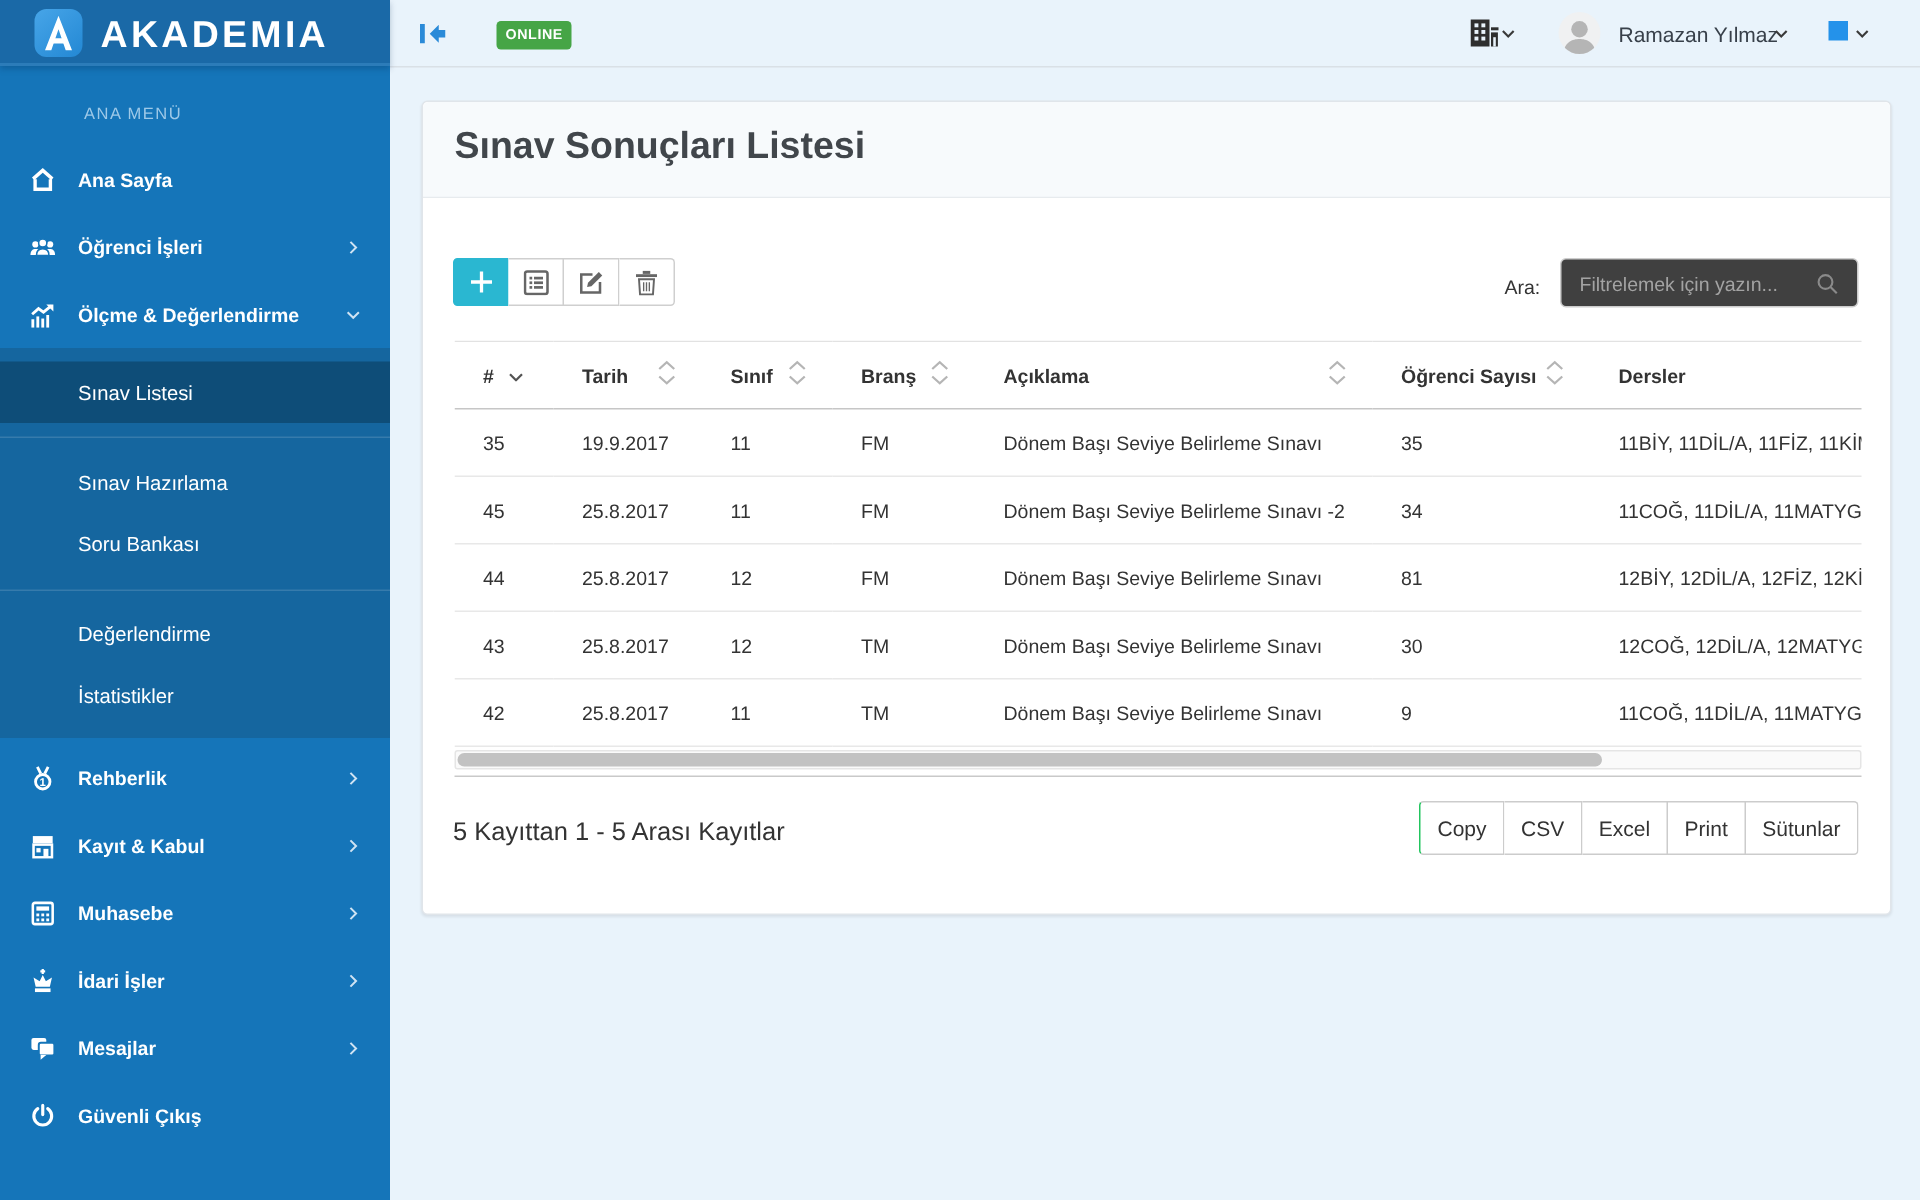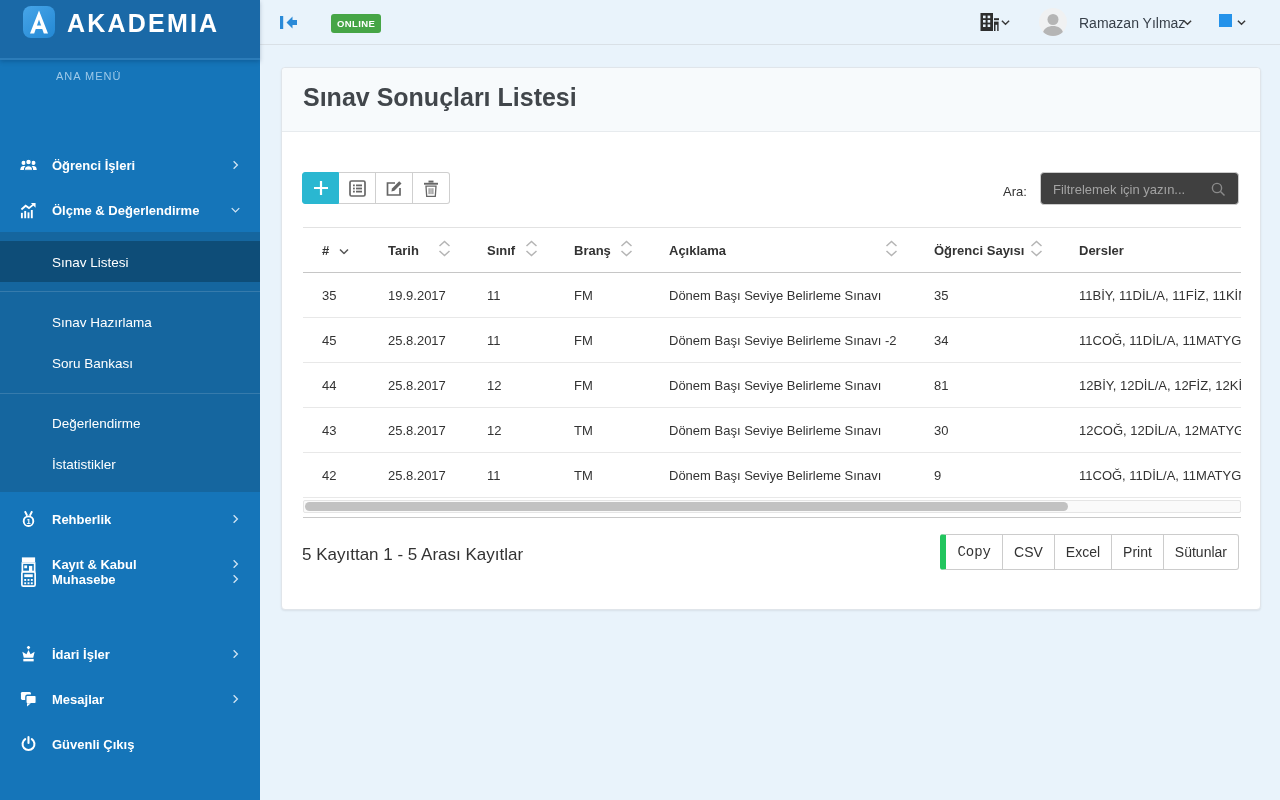--- a/index.html
+++ b/index.html
@@ -2,21 +2,21 @@
 <html lang="tr"><head>
 <meta charset="utf-8">
 <title>Akademia</title>
 <style>
 * { margin:0; padding:0; box-sizing:border-box; }
 html,body { width:1280px; height:800px; overflow:hidden; }
 body { font-family:"Liberation Sans", sans-serif; background:#e9f3fb; position:relative; }
 
 
 .sidebar { position:absolute; left:0; top:0; width:260px; height:800px; background:#1575b9; z-index:5; }
-.logo { position:absolute; left:0; top:0; width:260px; height:60px; background:#1a69a7; border-bottom:2px solid #2c7cb9; box-shadow:0 2px 4px rgba(0,40,80,.25); }
+.logo { position:absolute; left:0; top:0; width:260px; height:44px; background:#1a69a7; border-bottom:2px solid #2c7cb9; box-shadow:0 2px 4px rgba(0,40,80,.25); }
 .logo-sq { position:absolute; left:23px; top:6px; width:32px; height:32px; border-radius:8px; background:linear-gradient(140deg,#47a5e8,#2388d4); }
 .logo-txt { position:absolute; left:67px; top:9px; font-size:25px; font-weight:bold; color:#fff; letter-spacing:2.2px; }
 .menu-label { position:absolute; left:20px; top:70px; font-size:11px; color:#9ec9e8; letter-spacing:1px;margin-left:36px; }
 
 .mi { position:absolute; left:0; width:260px; height:45px; color:#fff; }
 .mi .ic { position:absolute; left:20px; top:50%; transform:translateY(-50%); width:17px; height:17px; }
 .mi .tx { position:absolute; left:52px; top:50%; transform:translateY(-50%); font-size:13px; font-weight:bold; white-space:nowrap; }
 .mi .arr { position:absolute; right:20px; top:50%; transform:translateY(-50%); width:9px; height:9px; }
 
 .submenu { position:absolute; left:0; top:232px; width:260px; height:260px; background:#15669f; }
@@ -61,21 +61,21 @@
 
 
 .sb-track { position:absolute; left:21px; top:432px; width:938px; height:13px; background:#fafafa; border:1px solid #e5e5e5; border-radius:2px; }
 .sb-thumb { position:absolute; left:1px; top:1px; width:763px; height:9px; background:#c2c2c2; border-radius:5px; }
 .tbl-bottom { position:absolute; left:21px; top:449px; width:938px; height:1px; background:#c9c9c9; }
 
 
 .finfo { position:absolute; left:20px; top:477px; font-size:17px; color:#333; }
 .fbtns { position:absolute; right:21px; top:466px; height:36px; display:flex; }
 .fbtn { height:36px; border:1px solid #ccc; border-left:none; background:#fff; font-size:14px; color:#333; display:flex; align-items:center; padding:0 11px; font-family:"Liberation Sans", sans-serif; }
-.fbtn:first-child { border-left:6px solid #22c55e; border-radius:3px 0 0 3px;font-family:Liberation Mono, monospace; }
+.fbtn:first-child { border-left:1px solid #22c55e; border-radius:3px 0 0 3px; }
 .fbtn:last-child { border-radius:0 3px 3px 0; }
 </style>
 </head>
 <body>
 
 <div class="topbar">
   <svg class="collapse-ic" width="17" height="13" viewBox="0 0 17 13">
     <rect x="0" y="0" width="3.2" height="13" fill="#2a8ad8"></rect>
     <path d="M6.5 6.5 L12.5 0.5 L12.5 4 L17 4 L17 9 L12.5 9 L12.5 12.5 Z" fill="#2a8ad8"></path>
   </svg>
@@ -118,20 +118,26 @@
     <div class="logo-sq">
       <svg width="32" height="32" viewBox="0 0 32 32">
         <path d="M16 4.5 L25 27.5 L20.8 27.5 L16 13.5 L11.2 27.5 L7 27.5 Z" fill="#fff"></path>
         <path d="M11.3 19.5 L20.7 19.5 L21.9 23 L10.1 23 Z" fill="#fff"></path>
       </svg>
     </div>
     <div class="logo-txt">AKADEMIA</div>
   </div>
   <div class="menu-label">ANA MENÜ</div>
 
+  <div class="mi" style="top:97px;">
+    <svg class="ic" viewBox="0 0 18 18">
+        <path d="M2.2 8.2 L9 2.2 L15.8 8.2 M3.6 8.5 L3.6 15.5 L14.4 15.5 L14.4 8.5" fill="none" stroke="#fff" stroke-width="2.4"></path>
+      </svg>
+    <span class="tx">Ana Sayfa</span>
+  </div>
   <div class="mi" style="top:142px;">
     <svg class="ic" viewBox="0 0 18 18">
       <circle cx="3.8" cy="6.8" r="2.2" fill="#fff"></circle>
         <circle cx="14.2" cy="6.8" r="2.2" fill="#fff"></circle>
       <path d="M0.3 14.3 C0.3 10.8 2.3 10 3.8 10 L6 10 L6 14.3 Z" fill="#fff"></path>
       <path d="M17.7 14.3 C17.7 10.8 15.7 10 14.2 10 L12 10 L12 14.3 Z" fill="#fff"></path>
       <circle cx="9" cy="5.8" r="2.9" fill="#fff" stroke="#1575b9" stroke-width="1.1"></circle>
       <path d="M4.6 14.6 C4.6 10.6 6.8 9.8 9 9.8 C11.2 9.8 13.4 10.6 13.4 14.6 Z" fill="#fff" stroke="#1575b9" stroke-width="1.1"></path>
     </svg>
     <span class="tx">Öğrenci İşleri</span>
@@ -192,21 +198,21 @@
       <rect x="2" y="2" width="14" height="5" fill="#fff"></rect>
       <rect x="2.5" y="8" width="13" height="9" fill="none" stroke="#fff" stroke-width="1.8"></rect>
       <rect x="9.5" y="11" width="3.5" height="6" fill="#fff"></rect>
       <rect x="4.5" y="10.5" width="3" height="3" fill="#fff"></rect>
     </svg>
     <span class="tx">Kayıt &amp; Kabul</span>
     <svg class="arr" viewBox="0 0 8 12">
         <path d="M1.5 1 L6.5 6 L1.5 11" stroke="#cfe3f3" stroke-width="1.8" fill="none"></path>
       </svg>
   </div>
-  <div class="mi" style="top:556px;">
+  <div class="mi" style="top:586px;">
     <svg class="ic" viewBox="0 0 18 18">
       <rect x="2" y="1.5" width="14" height="15" rx="1.5" fill="none" stroke="#fff" stroke-width="1.8"></rect>
       <rect x="4.5" y="4" width="9" height="3" fill="#fff"></rect>
       <g fill="#fff">
         <rect x="4.5" y="9" width="2" height="2"></rect>
           <rect x="8" y="9" width="2" height="2"></rect>
           <rect x="11.5" y="9" width="2" height="2"></rect>
         <rect x="4.5" y="12.5" width="2" height="2"></rect>
           <rect x="8" y="12.5" width="2" height="2"></rect>
           <rect x="11.5" y="12.5" width="2" height="2"></rect>

